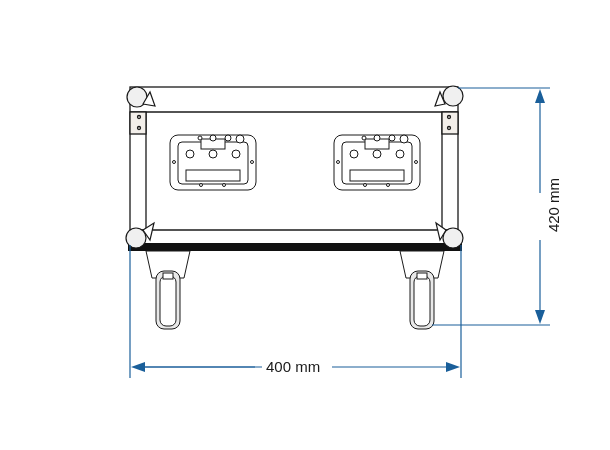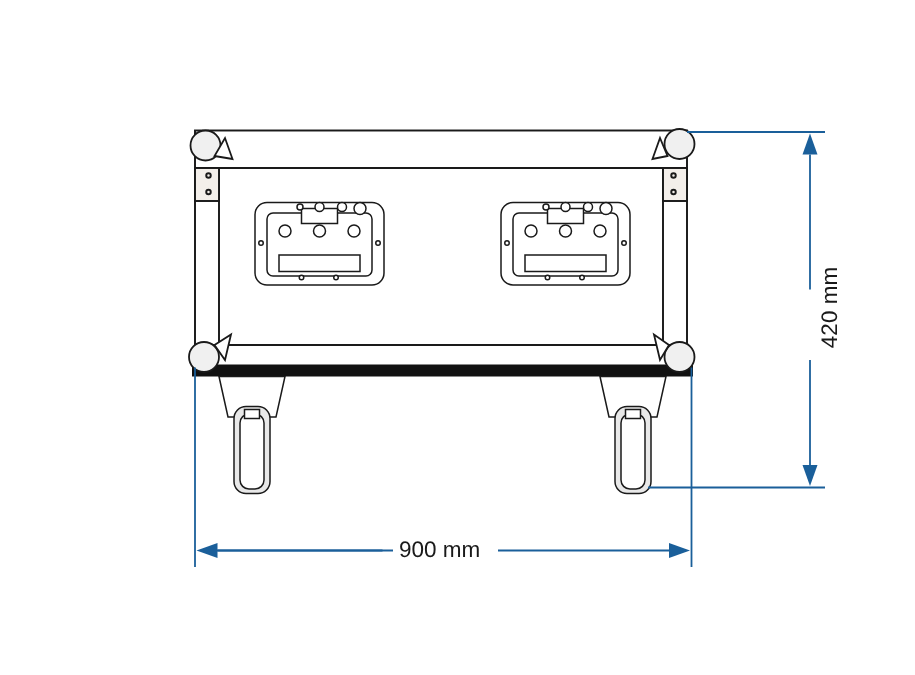--- a/index.html
+++ b/index.html
@@ -105,14 +105,14 @@
 
     <line x1="458" y1="88" x2="550" y2="88"></line>
     <line x1="432" y1="325" x2="550" y2="325"></line>
     <line x1="540" y1="103" x2="540" y2="193"></line>
     <line x1="540" y1="240" x2="540" y2="310"></line>
     <path d="M540,89 L535,103 L545,103 Z" fill="#1a5f9a" stroke="none"></path>
     <path d="M540,324 L535,310 L545,310 Z" fill="#1a5f9a" stroke="none"></path>
   </g>
 </svg>
 
-<div id="dim-w-label" class="dim-label">900 mm</div>
+<div id="dim-w-label" class="dim-label">400 mm</div>
 <div id="dim-h-label" class="dim-label">420 mm</div>
 
 </body></html>

